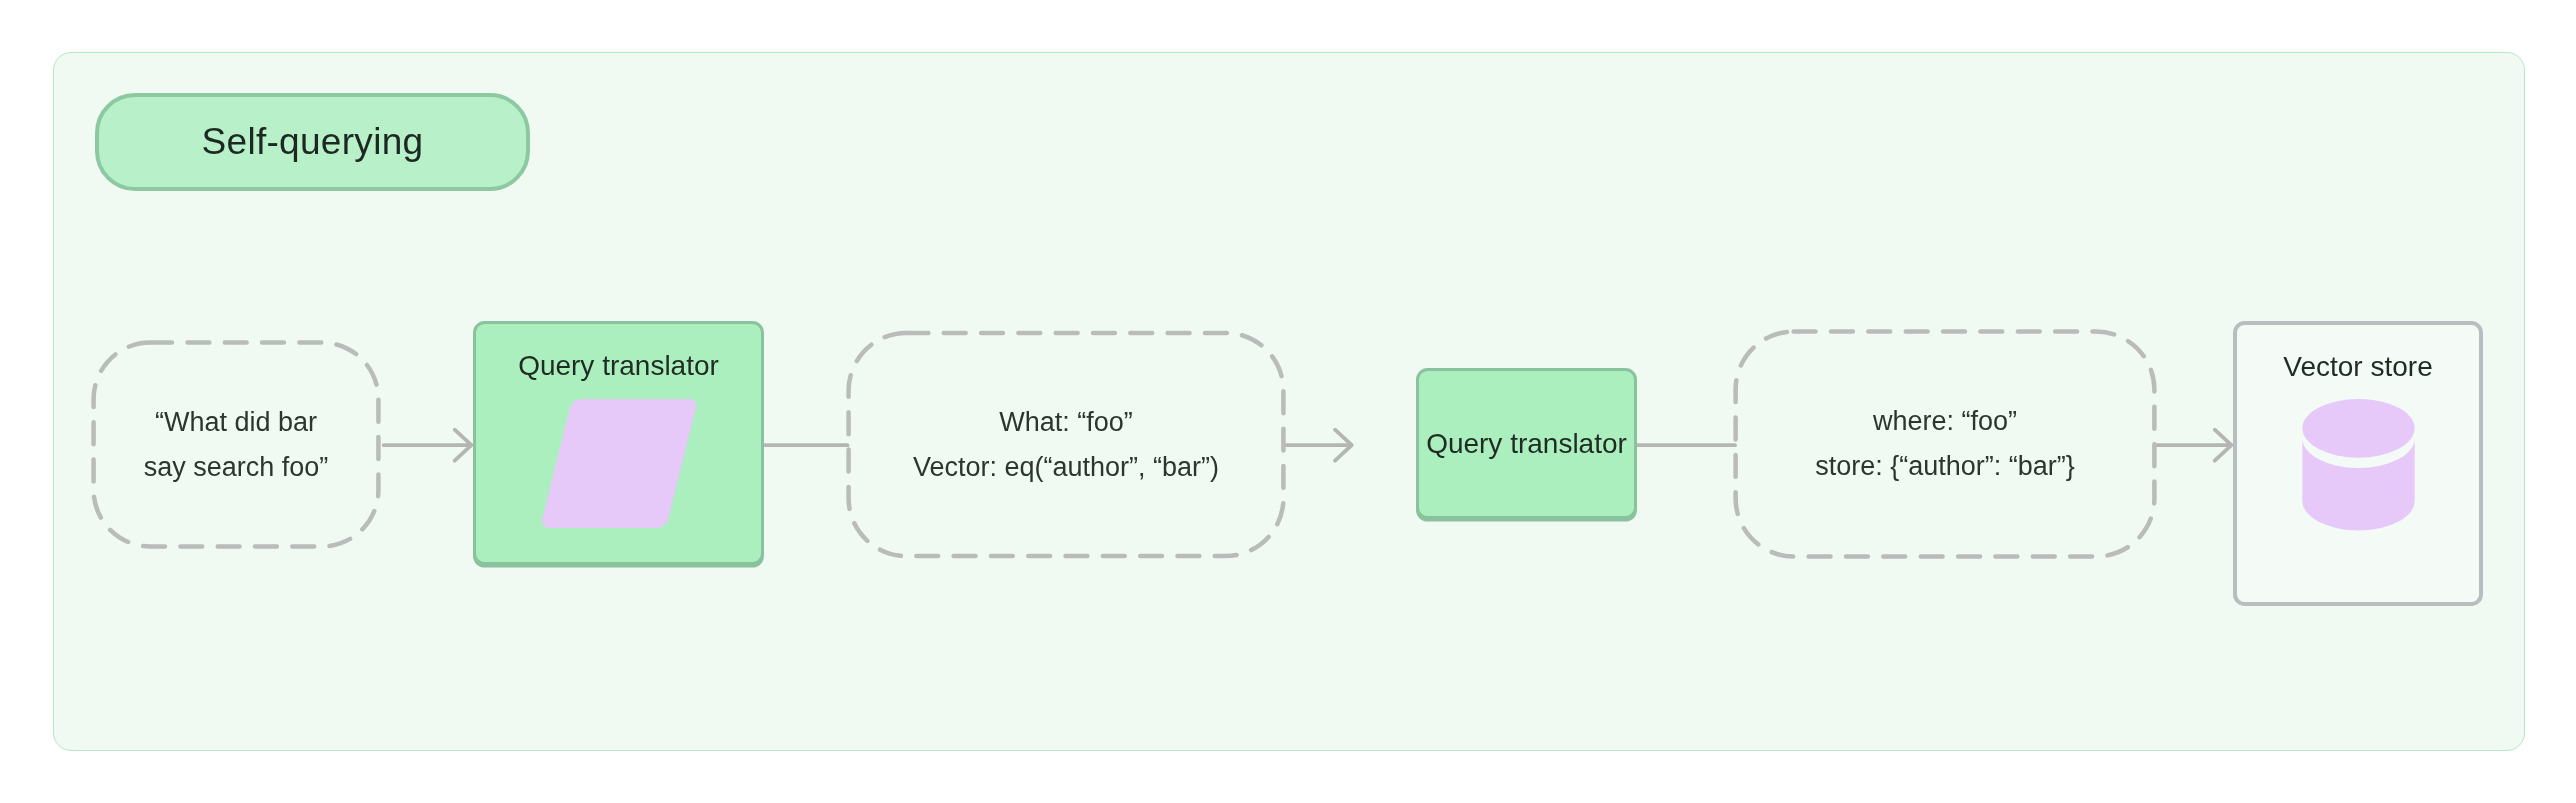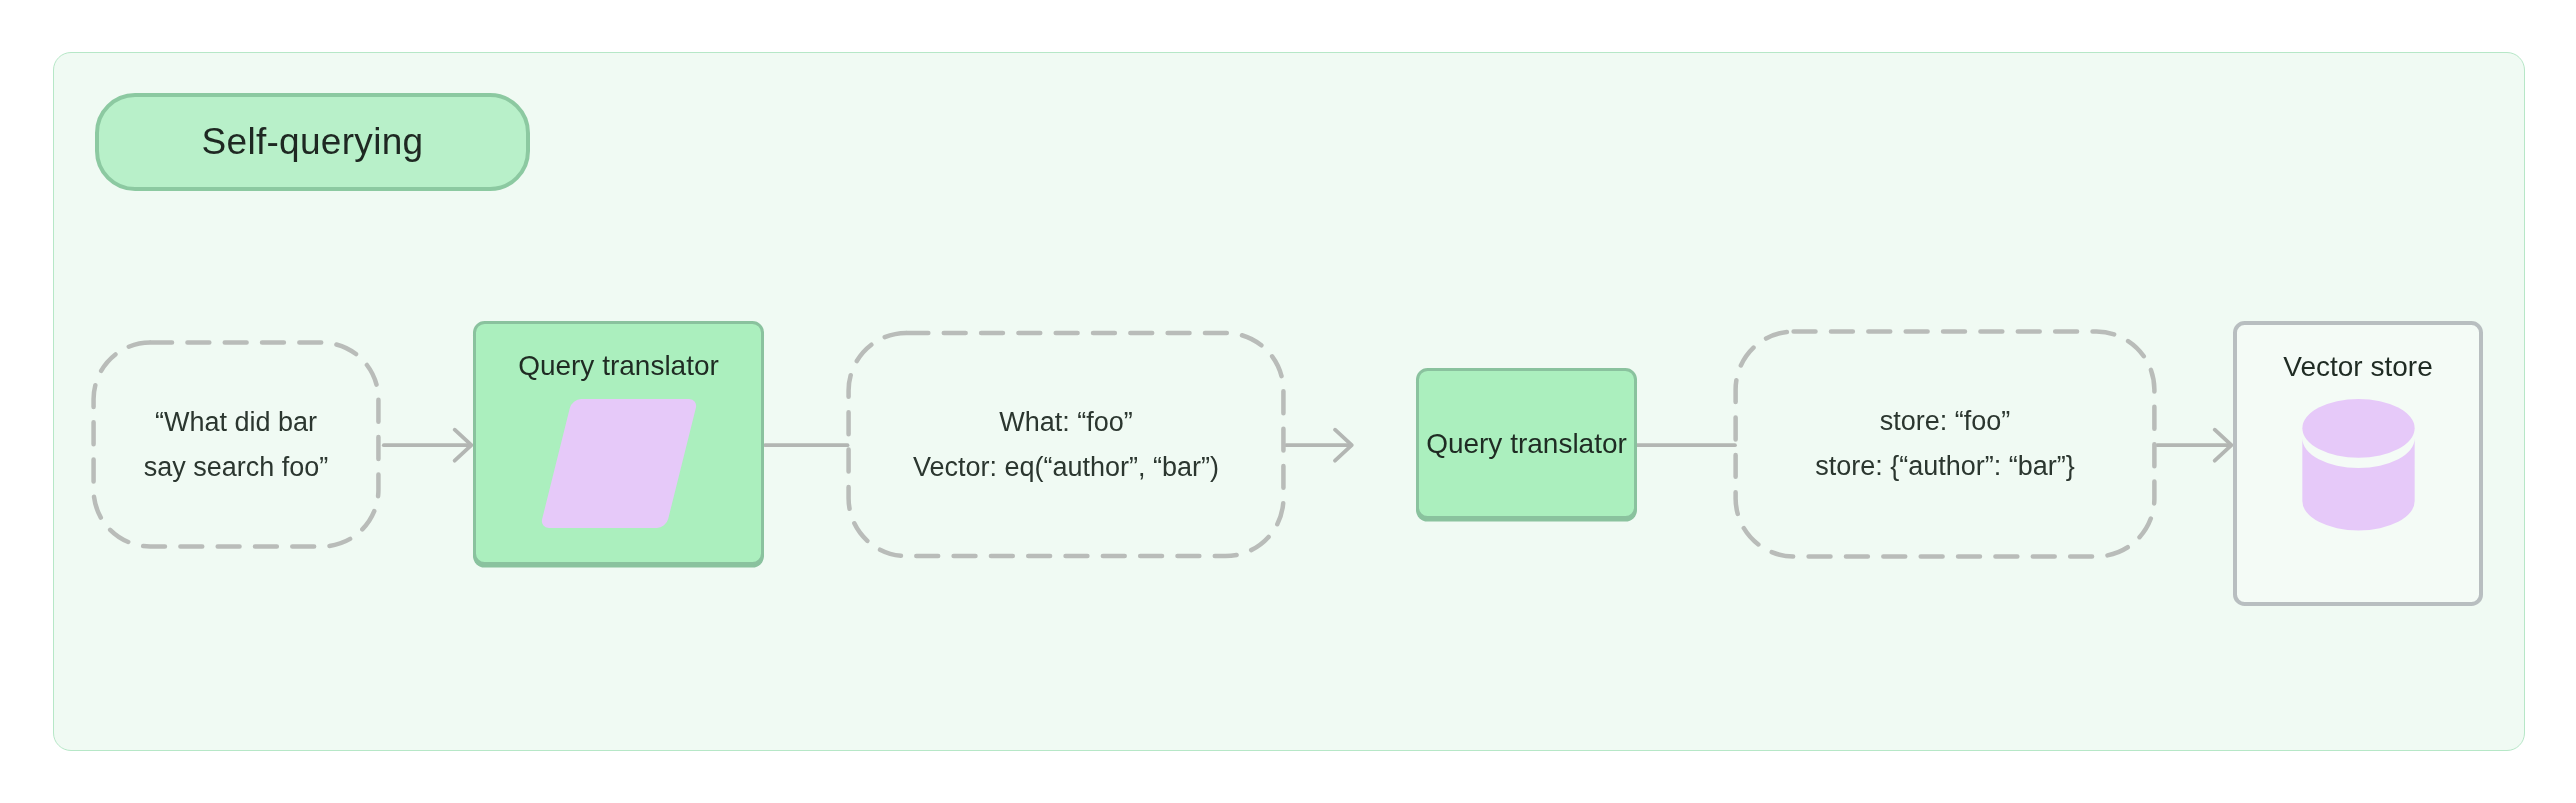--- a/index.html
+++ b/index.html
@@ -141,21 +141,21 @@
 
   <div class="green-box centered" style="left:1416px;top:368px;width:221px;height:151px">
     <div class="box-label">Query translator</div>
   </div>
 
   <div class="dashed-node" style="left:1733px;top:329px;width:424px;height:230px">
     <svg class="dash-frame" width="424" height="230" viewBox="0 0 658 357">
       <rect x="4" y="4" width="650" height="349" rx="90"></rect>
     </svg>
     <div class="node-lines">
-      <div>store: “foo”</div>
+      <div>where: “foo”</div>
       <div>store: {“author”: “bar”}</div>
     </div>
   </div>
 
   <div class="vs-box" style="left:2233px;top:321px;width:250px;height:285px">
     <div class="box-label">Vector store</div>
     <svg class="cylinder" width="115" height="134" viewBox="0 0 180 210">
       <path class="purple-shape" d="M2,62 L2,160 A88,46 0 0 0 178,160 L178,62 A88,46 0 0 1 2,62 Z"></path>
       <ellipse class="purple-shape" cx="90" cy="46" rx="88" ry="46"></ellipse>
     </svg>

